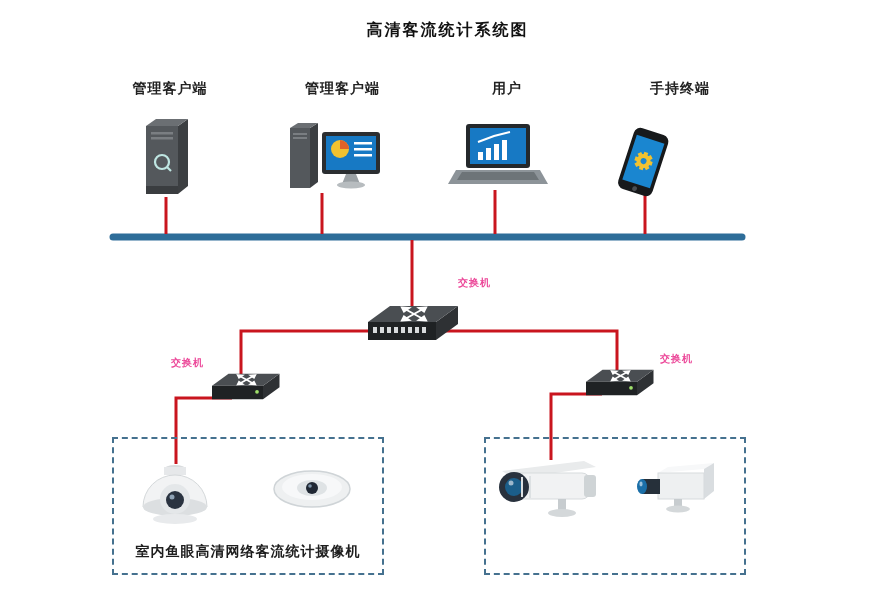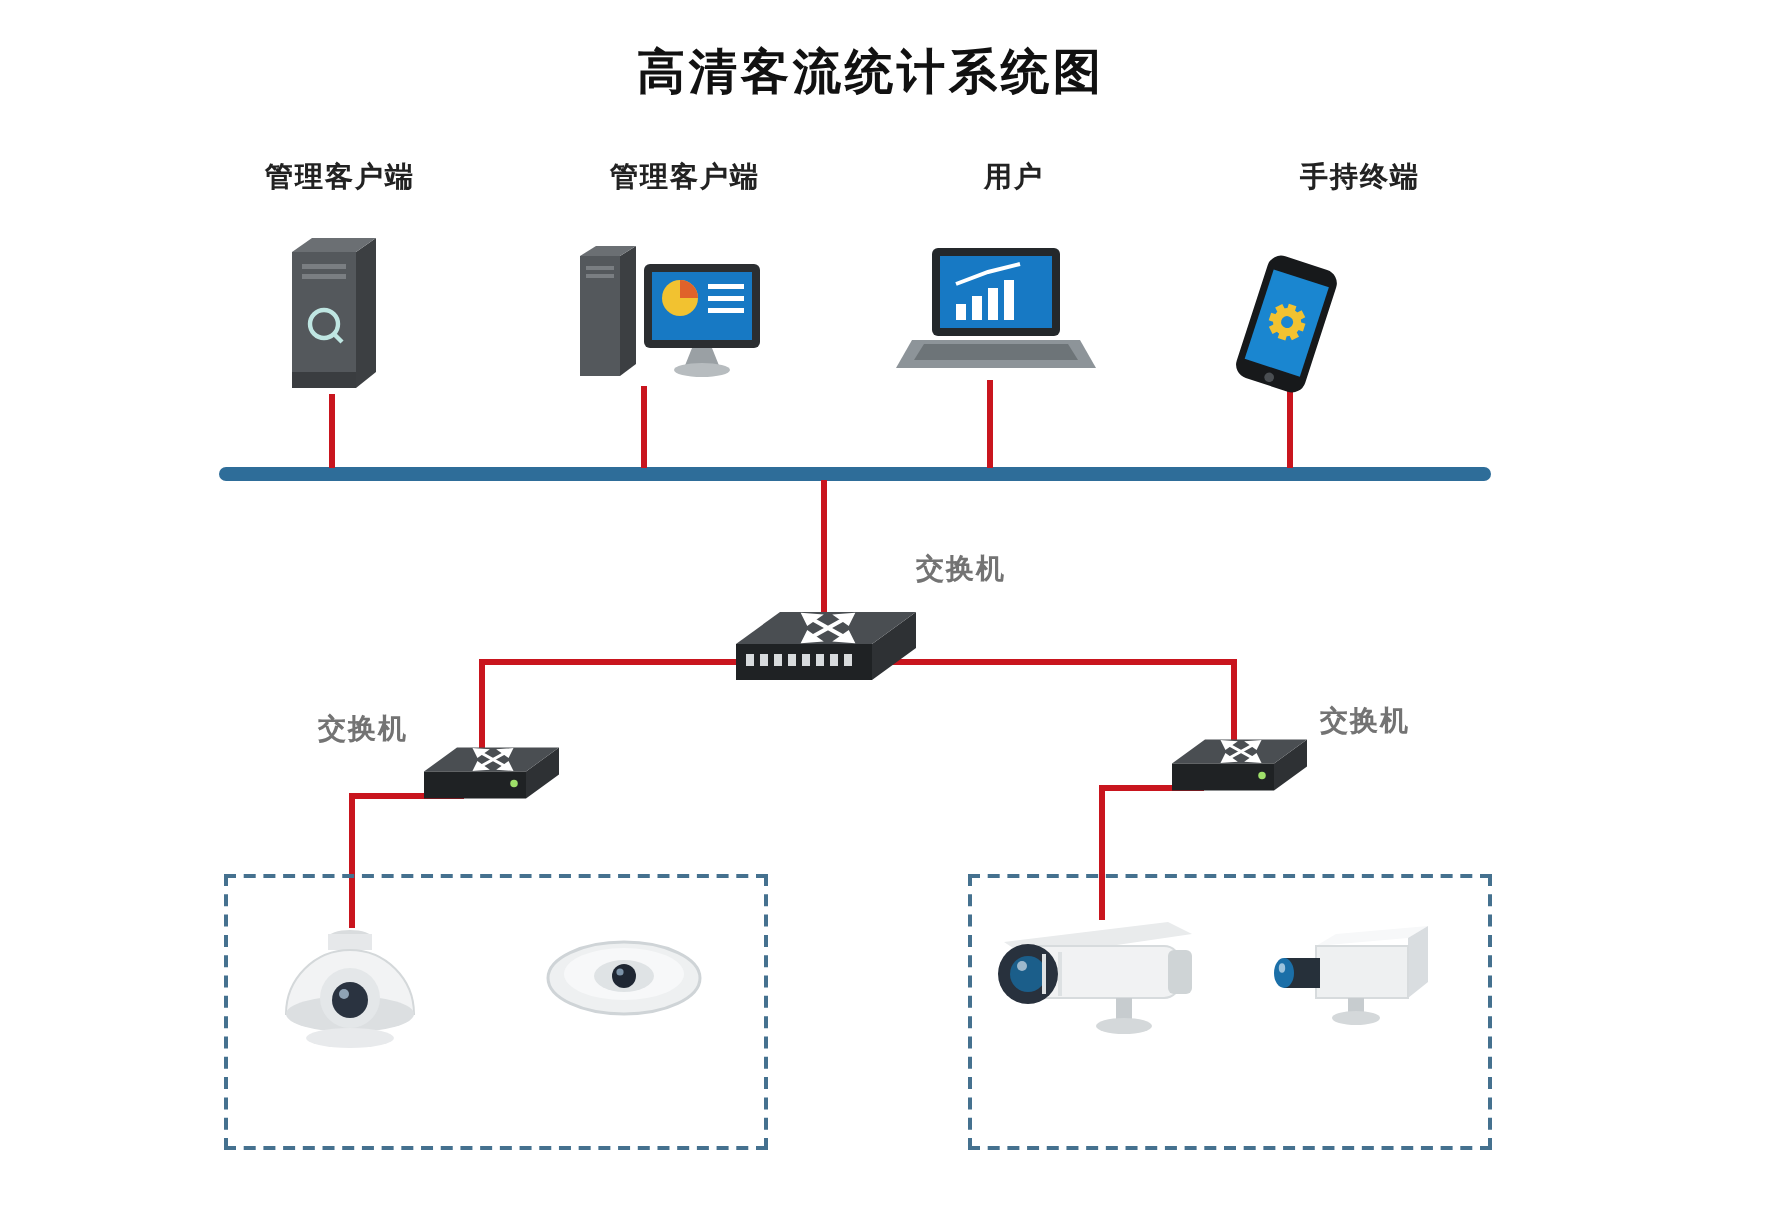--- a/index.html
+++ b/index.html
@@ -1,32 +1,32 @@
 <!DOCTYPE html>
 <html style="--bus-color: #2e6d99; --link-color: #c9151e; --border-color: #45718f;"><head>
 <meta charset="utf-8">
 <style>
   html,body{margin:0;padding:0;background:#ffffff;}
   .canvas{
     position:relative;width:890px;height:604px;background:#ffffff;overflow:hidden;
     font-family:"Liberation Serif","DejaVu Serif",serif;color:#1c1c1c;
   }
   .title{
-    position:absolute;left:0;top:20px;width:871px;text-align:center;
-    font-size:24px;font-weight:bold;letter-spacing:2px;color:#111;
+    position:absolute;left:12px;top:20px;width:871px;text-align:center;
+    font-size:16px;font-weight:bold;letter-spacing:2px;color:#111;
   }
   .wires{position:absolute;left:0;top:0;}
   .wires .bus{stroke:var(--bus-color,#2e6d99);stroke-width:7;stroke-linecap:round;}
   .wires .link{stroke:var(--link-color,#c9151e);stroke-width:3;fill:none;}
   .dev-label{
     position:absolute;text-align:center;font-size:14px;font-weight:600;color:#222;
     letter-spacing:1px;white-space:nowrap;
   }
   .sw-label{
-    position:absolute;font-size:14px;font-weight:600;color:#737373;letter-spacing:1px;white-space:nowrap;
+    position:absolute;font-size:10px;font-weight:600;color:#ec4899;letter-spacing:1px;white-space:nowrap;
   }
   .icon{position:absolute;}
   .group-box{
     position:absolute;border:2px dashed var(--border-color,#45718f);background:transparent;
   }
   .group-caption{
     position:absolute;left:0;bottom:12px;width:100%;text-align:center;
     font-size:14px;font-weight:700;color:#1d1d1d;letter-spacing:1px;white-space:nowrap;
   }
   .group-box .icon{position:absolute;}
@@ -182,20 +182,21 @@
       <circle cx="40" cy="42" r="2.5" fill="#8fa3b5"></circle>
       <ellipse cx="43" cy="64" rx="22" ry="5" fill="#e8eaec"></ellipse>
     </svg>
     <svg class="icon" style="left:152px;top:22px;" width="92" height="58" viewBox="0 0 92 58">
       <ellipse cx="46" cy="28" rx="38" ry="18" fill="#eef0f1" stroke="#cfd4d7" stroke-width="1.5"></ellipse>
       <ellipse cx="46" cy="26" rx="30" ry="13" fill="#f7f8f9"></ellipse>
       <ellipse cx="46" cy="27" rx="15" ry="8" fill="#dfe3e5"></ellipse>
       <circle cx="46" cy="27" r="6" fill="#1f2733"></circle>
       <circle cx="44" cy="25" r="1.8" fill="#7c93a8"></circle>
     </svg>
+    <div class="group-caption">室内鱼眼高清网络客流统计摄像机</div>
   </div>
 
   <div class="group-box" style="left:484px;top:437px;width:258px;height:134px;">
     <svg class="icon" style="left:6px;top:12px;" width="116" height="78" viewBox="0 0 116 78">
       <polygon points="10,20 92,10 104,16 22,28" fill="#e9ebec"></polygon>
       <rect x="18" y="22" width="80" height="26" rx="8" fill="#f1f2f3" stroke="#d7dbdd" stroke-width="1"></rect>
       <rect x="92" y="24" width="12" height="22" rx="3" fill="#cfd4d6"></rect>
       <circle cx="22" cy="36" r="15" fill="#28313d"></circle>
       <circle cx="22" cy="36" r="9" fill="#1b5e8a"></circle>
       <circle cx="19" cy="32" r="2.5" fill="#9db8cc"></circle>

